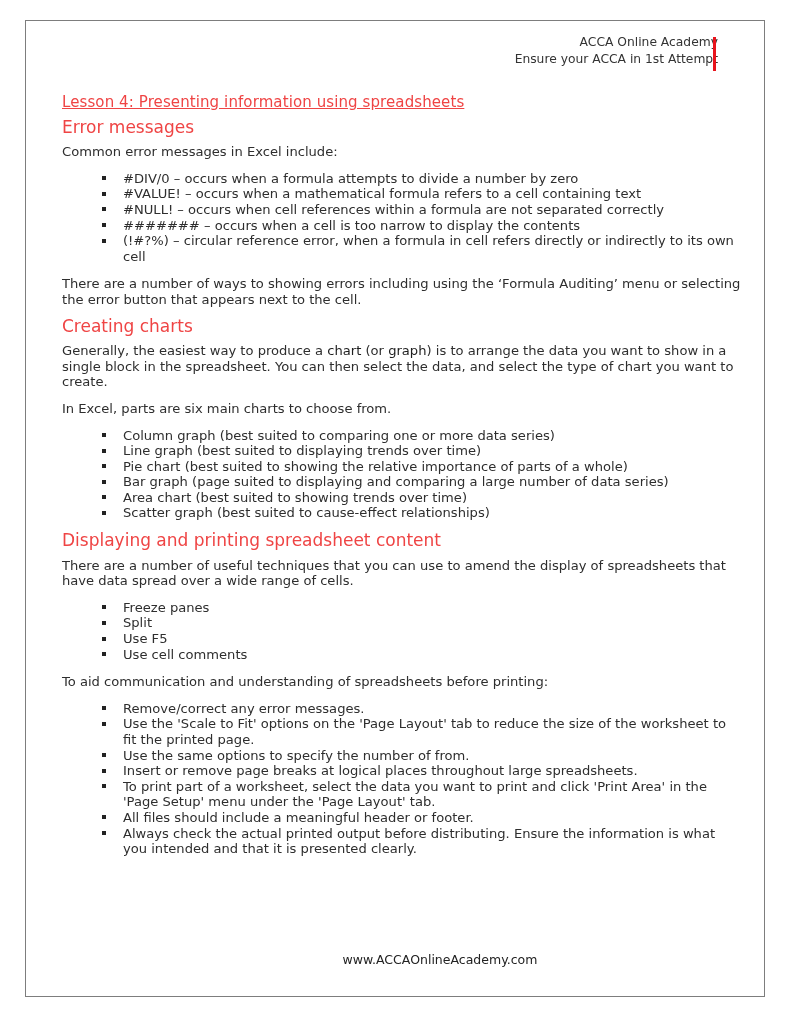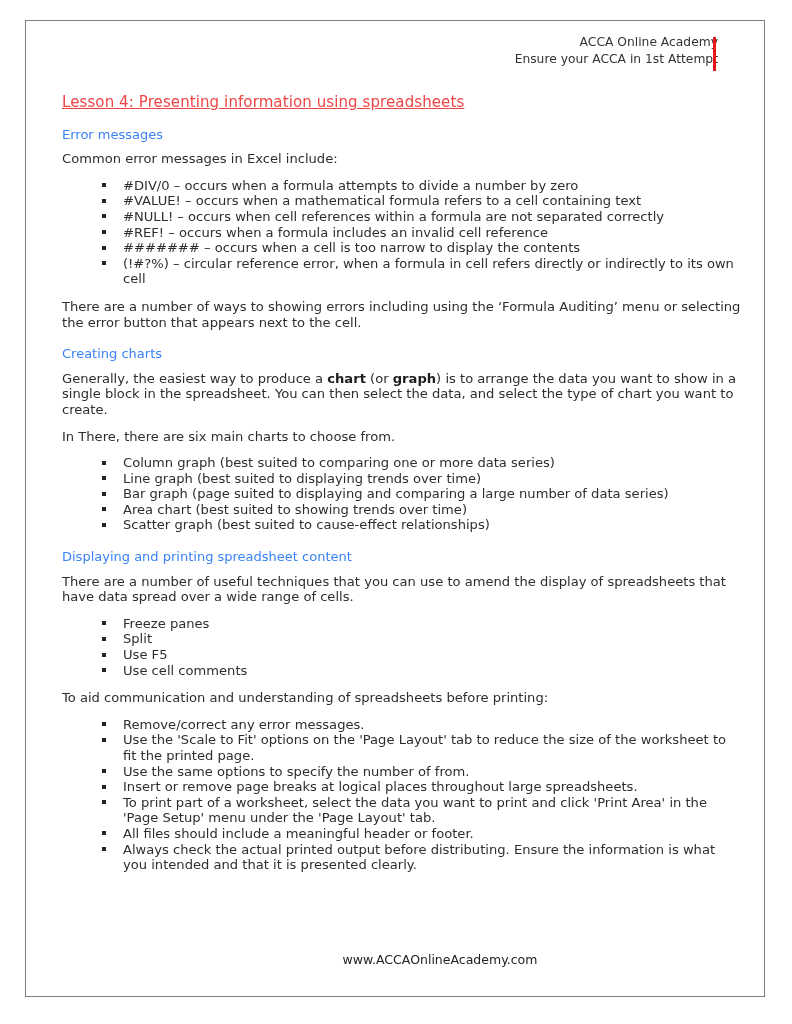--- a/index.html
+++ b/index.html
@@ -5,26 +5,26 @@
   html, body { margin: 0; padding: 0; background: #ffffff; }
   body { width: 792px; height: 1024px; position: relative; overflow: hidden;
          font-family: "DejaVu Sans", sans-serif; color: #2a2a2a; }
   .page-frame { position: absolute; left: 25px; top: 20px; width: 740px; height: 977px;
                 border: 1.5px solid #7d7d7d; box-sizing: border-box; }
   .header-block { position: absolute; right: 74px; top: 34px; text-align: right;
                   font-size: 12.3px; line-height: 17px; color: #333; }
   .header-bar { position: absolute; left: 713px; top: 37px; width: 3px; height: 34px; background: #e8141c; }
   .content { position: absolute; left: 62px; top: 95px; width: 680px; font-size: 13.1px; line-height: 15.6px; color: #2e2e2e; }
   .lesson-title { font-size: 15px; text-decoration: underline; margin: 0 0 8px 0; font-weight: normal; color: #ef4444; letter-spacing: 0.1px; }
-  .section-heading { font-size: 13px; margin: 16px 0 9px 0; color: #3b82f6; font-weight: normal; }
+  .section-heading { font-size: 17px; margin: 9px 0 9px 0; color: #ef4444; font-weight: normal; }
   p { margin: 0 0 11px 0; }
   ul { list-style: none; margin: 0 0 12px 0; padding: 0; }
   li { position: relative; padding-left: 61px; }
   li::before { content: ""; position: absolute; left: 40px; top: 5.5px; width: 4px; height: 4px; background: #222; }
-  b { font-weight: bold; color: #1e1e1e; margin-top: 8px; }
+  b { font-weight: normal; color: #1e1e1e; margin-top: 8px; }
   .footer-url { position: absolute; left: 0; width: 792px; top: 952px; text-align: center; font-size: 12.5px; color: #222; margin-left: 44px; }
 </style>
 </head>
 <body>
 
 <div class="page-frame"></div>
 
 <div class="header-block">
   <div>ACCA Online Academy</div>
   <div>Ensure your ACCA in 1st Attempt</div>
@@ -33,32 +33,32 @@
 
 <div class="content">
   <h1 class="lesson-title">Lesson 4: Presenting information using spreadsheets</h1>
 
   <h2 class="section-heading">Error messages</h2>
   <p>Common error messages in Excel include:</p>
   <ul>
     <li>#DIV/0 – occurs when a formula attempts to divide a number by zero</li>
     <li>#VALUE! – occurs when a mathematical formula refers to a cell containing text</li>
     <li>#NULL! – occurs when cell references within a formula are not separated correctly</li>
-    <li>#REF! – occurs when a formula includes an invalid cell reference</li>
     <li>####### – occurs when a cell is too narrow to display the contents</li>
     <li>(!#?%) – circular reference error, when a formula in cell refers directly or indirectly to its own cell</li>
   </ul>
   <p>There are a number of ways to showing errors including using the ‘Formula Auditing’ menu or selecting the error button that appears next to the cell.</p>
 
   <h2 class="section-heading">Creating charts</h2>
   <p><span>Generally, the easiest way to produce a </span><b>chart</b><span> (or </span><b>graph</b><span>) is to arrange the data you want to show in a single block in the spreadsheet. You can then select the data, and select the type of chart you want to create.</span></p>
-  <p>In There, there are six main charts to choose from.</p>
+  <p>In Excel, parts are six main charts to choose from.</p>
   <ul>
     <li>Column graph (best suited to comparing one or more data series)</li>
     <li>Line graph (best suited to displaying trends over time)</li>
+    <li>Pie chart (best suited to showing the relative importance of parts of a whole)</li>
     <li>Bar graph (page suited to displaying and comparing a large number of data series)</li>
     <li>Area chart (best suited to showing trends over time)</li>
     <li>Scatter graph (best suited to cause-effect relationships)</li>
   </ul>
 
   <h2 class="section-heading">Displaying and printing spreadsheet content</h2>
   <p>There are a number of useful techniques that you can use to amend the display of spreadsheets that have data spread over a wide range of cells.</p>
   <ul>
     <li>Freeze panes</li>
     <li>Split</li>

